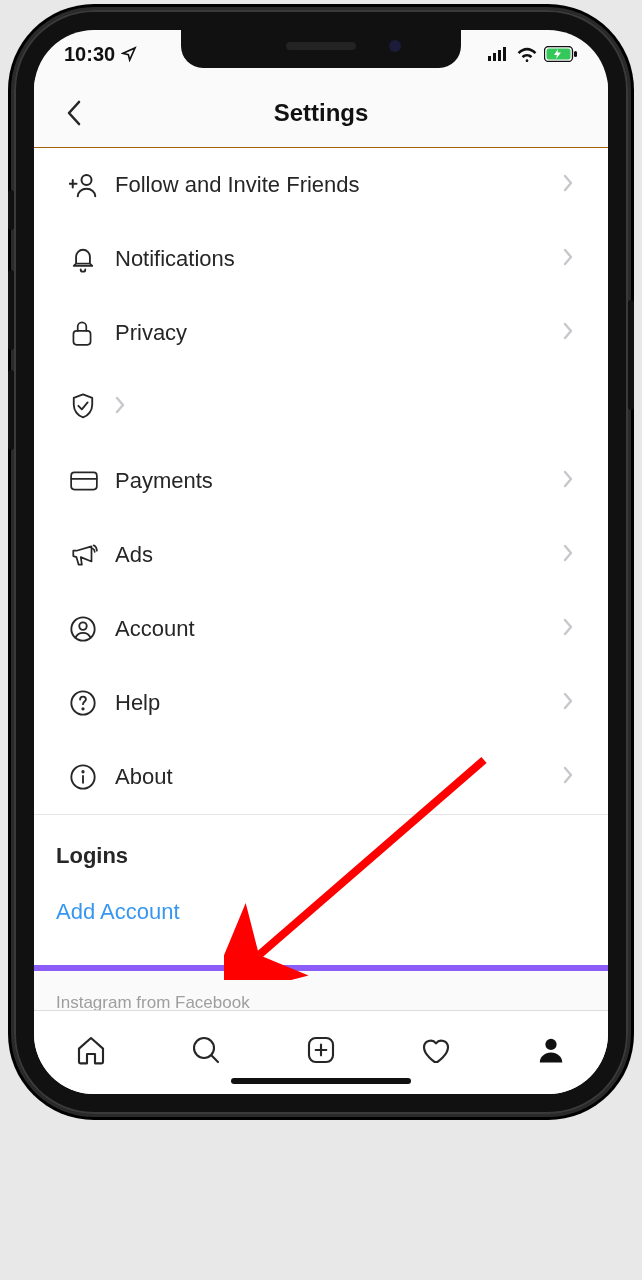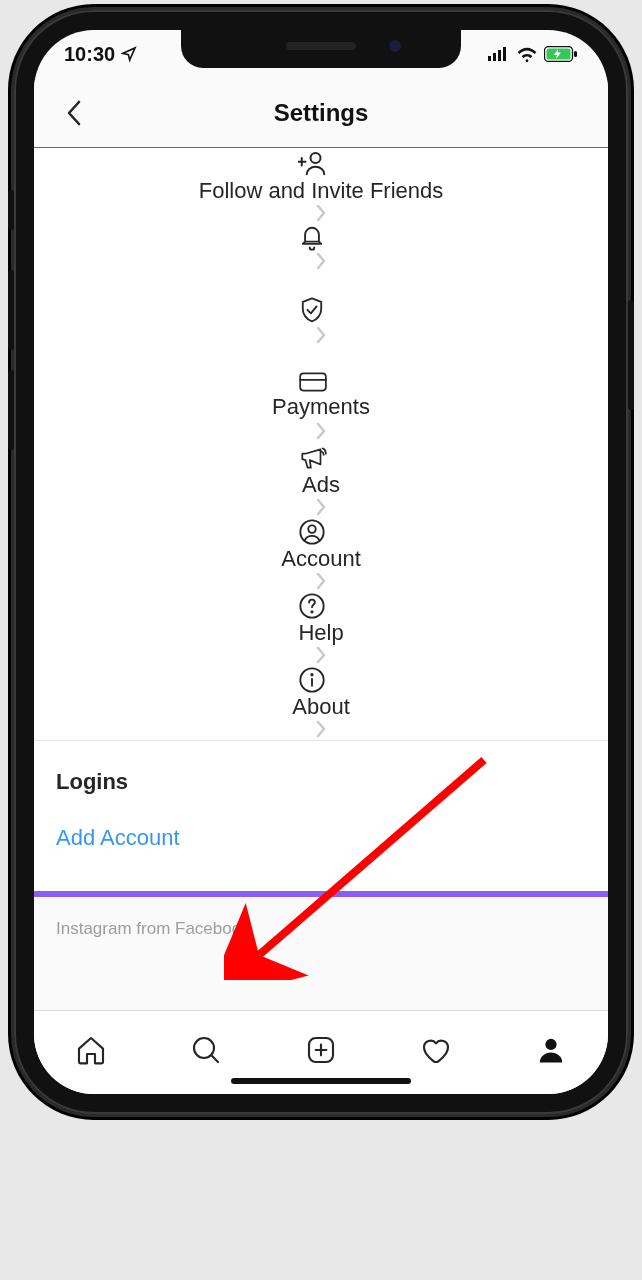--- a/index.html
+++ b/index.html
@@ -71,21 +71,21 @@
   .nav-title { font-size:24px; font-weight:700; color:#111; }
 
   .content {
     position:absolute; top:118px; bottom:84px; left:0; right:0;
     overflow-y:auto; background:#fafafa;
   }
 
   .list-row {
     display:flex; align-items:center;
     height:74px; padding:0 35px;
-    background:#fff; cursor:pointer;flex-direction:column;
+    background:#fff; cursor:pointer;
   }
   .list-row + .list-row { }
   .list-row .icon-slot { width:46px; display:flex; align-items:center; justify-content:flex-start; }
   .list-row .label { flex:1; font-size:22px; color:#262626; }
   .list-row .chev { color:#c7c7cc; }
 
   .logins-block { background:#fff; border-top:1px solid #e6e6e6; padding: 28px 22px 8px 22px; }
   .logins-title { font-size:22px; font-weight:700; color:#262626; margin-bottom:30px; }
   .login-link { font-size:22px; color:#3797f0; margin-bottom:32px; cursor:pointer; }
   .login-link .blur { display:inline-block; width:70px; height:22px; vertical-align:middle; margin-left:6px; background:linear-gradient(90deg,#7fb9ee,#a6cef3,#7fb9ee,#c8e0f8); filter:blur(1px); border-radius:3px; }
@@ -175,25 +175,38 @@
             </svg></span>
       </div>
 
       <div class="list-row">
         <span class="icon-slot">
           <svg width="28" height="30" viewBox="0 0 24 26" fill="none" stroke="#262626" stroke-width="1.6" stroke-linecap="round" stroke-linejoin="round">
               <path d="M18 17H6l-2 2h16l-2-2V11a6 6 0 10-12 0v6"></path>
               <path d="M10 22a2 2 0 004 0"></path>
             </svg>
         </span>
-        <span class="chev"><svg width="10" height="18" viewBox="0 0 10 18" fill="none" stroke="#c7c7cc" stroke-width="2.4" stroke-linecap="round" stroke-linejoin="round">
-              <polyline points="2,2 8,9 2,16"></polyline>
-            </svg></span>
-      </div>
-
+        <span class="label">Notifications</span>
+        <span class="chev"><svg width="10" height="18" viewBox="0 0 10 18" fill="none" stroke="#c7c7cc" stroke-width="2.4" stroke-linecap="round" stroke-linejoin="round">
+              <polyline points="2,2 8,9 2,16"></polyline>
+            </svg></span>
+      </div>
+
+      <div class="list-row">
+        <span class="icon-slot">
+          <svg width="26" height="30" viewBox="0 0 24 28" fill="none" stroke="#262626" stroke-width="1.6" stroke-linecap="round" stroke-linejoin="round">
+              <rect x="4" y="12" width="16" height="13" rx="3"></rect>
+              <path d="M8 12V8a4 4 0 118 0v4"></path>
+            </svg>
+        </span>
+        <span class="label">Privacy</span>
+        <span class="chev"><svg width="10" height="18" viewBox="0 0 10 18" fill="none" stroke="#c7c7cc" stroke-width="2.4" stroke-linecap="round" stroke-linejoin="round">
+              <polyline points="2,2 8,9 2,16"></polyline>
+            </svg></span>
+      </div>
 
       <div class="list-row">
         <span class="icon-slot">
           <svg width="28" height="30" viewBox="0 0 24 26" fill="none" stroke="#262626" stroke-width="1.6" stroke-linecap="round" stroke-linejoin="round">
               <path d="M12 2l8 3v6c0 5-3.4 9.7-8 11-4.6-1.3-8-6-8-11V5l8-3z"></path>
               <polyline points="8,12 11,15 16,9"></polyline>
             </svg>
         </span>
         <span class="chev"><svg width="10" height="18" viewBox="0 0 10 18" fill="none" stroke="#c7c7cc" stroke-width="2.4" stroke-linecap="round" stroke-linejoin="round">
               <polyline points="2,2 8,9 2,16"></polyline>

